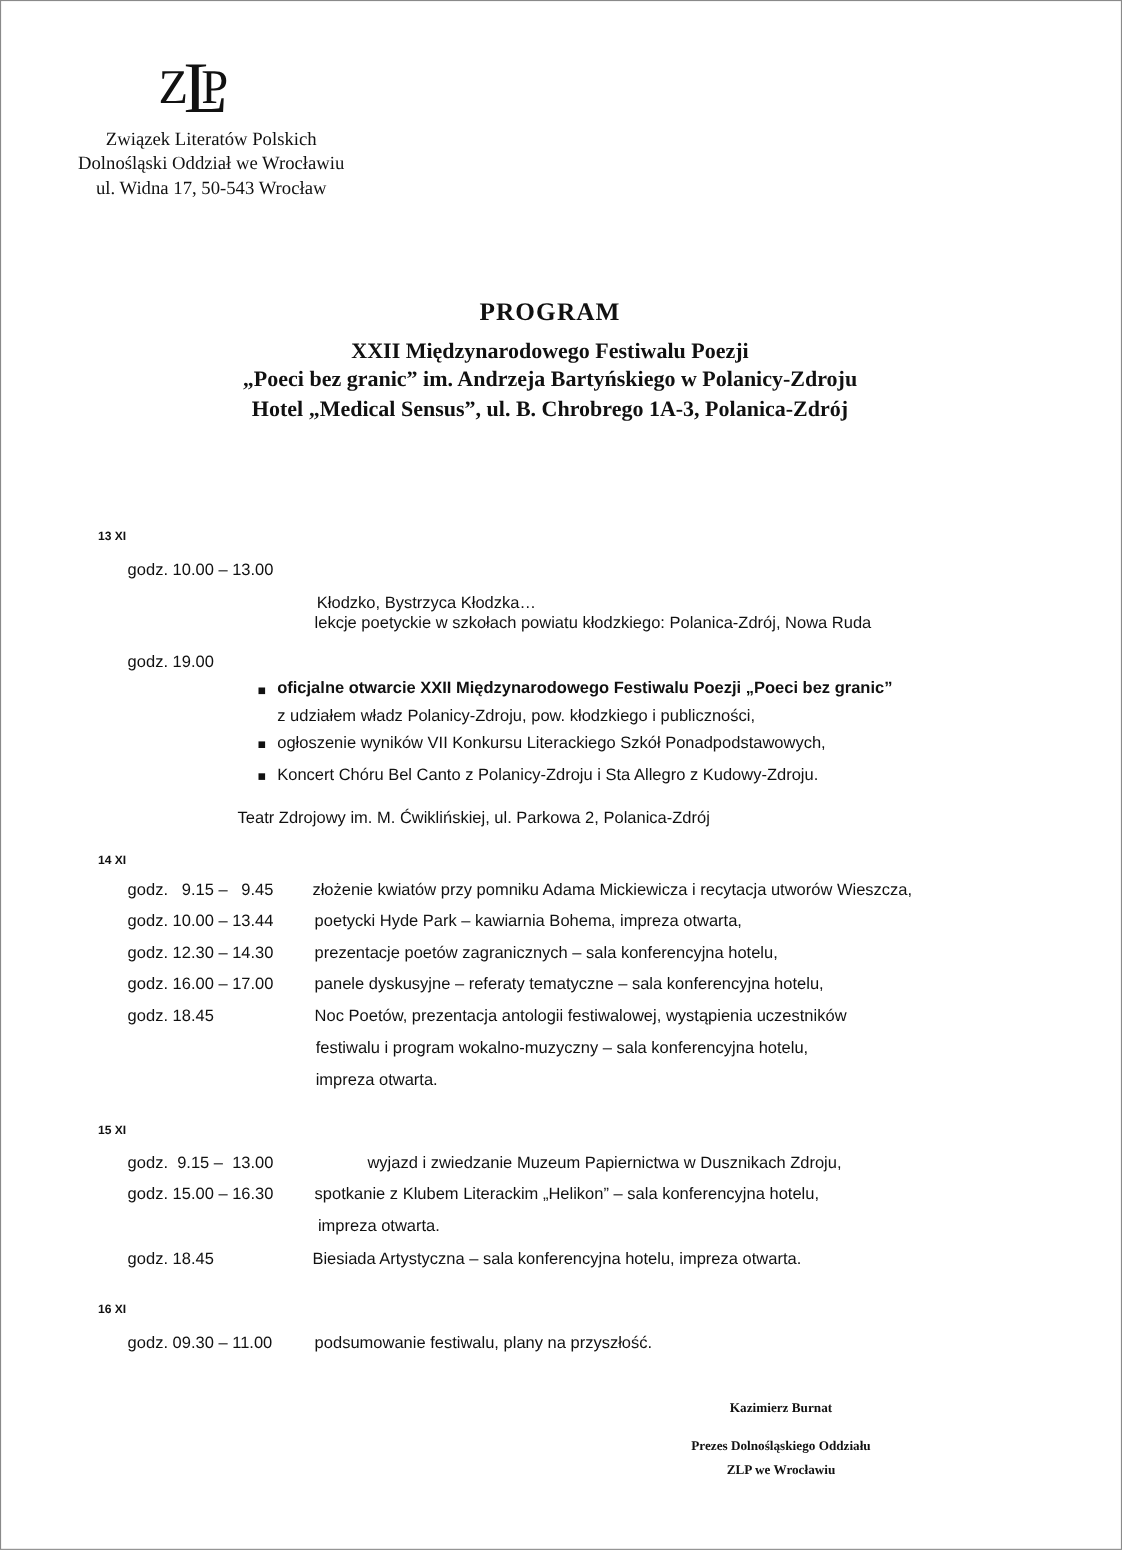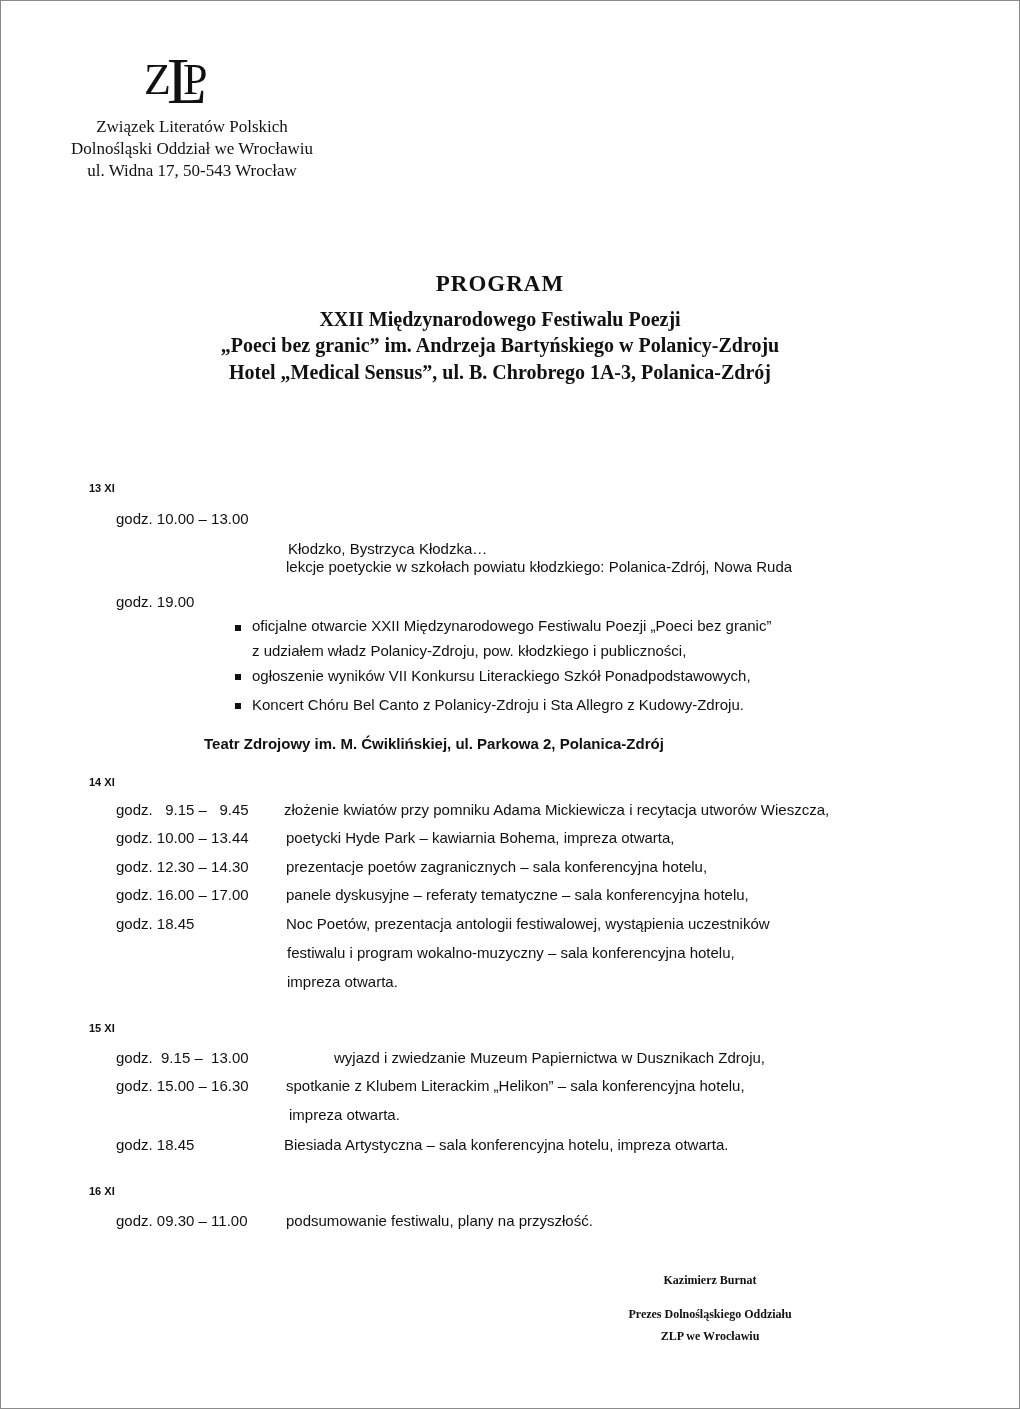--- a/index.html
+++ b/index.html
@@ -58,27 +58,27 @@
   <div style="font-size:20px; line-height:27px;">Hotel „Medical Sensus”, ul. B. Chrobrego 1A-3, Polanica-Zdrój</div>
 </div>
 
 <div class="abs day" style="top:482px;">13 XI</div>
 <div class="abs line time" style="top:510px;">godz. 10.00 – 13.00</div>
 <div class="abs line desc" style="top:510px;margin-top:48px;">lekcje poetyckie w szkołach powiatu kłodzkiego: Polanica-Zdrój, Nowa Ruda</div>
 <div class="abs line desc" style="top:540px; left:288px;">Kłodzko, Bystrzyca Kłodzka…</div>
 
 <div class="abs line time" style="top:593px;">godz. 19.00</div>
 <span class="bullet" style="top:625px;"></span>
-<div class="abs line" style="top:617px; left:252px; font-weight:normal;">oficjalne otwarcie XXII Międzynarodowego Festiwalu Poezji „Poeci bez granic”</div>
+<div class="abs line" style="top:617px; left:252px; font-weight:bold;">oficjalne otwarcie XXII Międzynarodowego Festiwalu Poezji „Poeci bez granic”</div>
 <div class="abs line" style="top:642px; left:252px;">z udziałem władz Polanicy-Zdroju, pow. kłodzkiego i publiczności,</div>
 <span class="bullet" style="top:674px;"></span>
 <div class="abs line" style="top:667px; left:252px;">ogłoszenie wyników VII Konkursu Literackiego Szkół Ponadpodstawowych,</div>
 <span class="bullet" style="top:703px;"></span>
 <div class="abs line" style="top:696px; left:252px;">Koncert Chóru Bel Canto z Polanicy-Zdroju i Sta Allegro z Kudowy-Zdroju.</div>
-<div class="abs line" style="top:735px; left:204px; font-weight:bold;">Teatr Zdrojowy im. M. Ćwiklińskiej, ul. Parkowa 2, Polanica-Zdrój</div>
+<div class="abs line" style="top:735px; left:216px; font-weight:normal;">Teatr Zdrojowy im. M. Ćwiklińskiej, ul. Parkowa 2, Polanica-Zdrój</div>
 
 <div class="abs day" style="top:776px;">14 XI</div>
 <div class="abs line time" style="top:801px; white-space:pre;">godz.   9.15 –   9.45</div>
 <div class="abs line" style="top:801px; left:284px;">złożenie kwiatów przy pomniku Adama Mickiewicza i recytacja utworów Wieszcza,</div>
 <div class="abs line time" style="top:829px;">godz. 10.00 – 13.44</div>
 <div class="abs line desc" style="top:829px;">poetycki Hyde Park – kawiarnia Bohema, impreza otwarta,</div>
 <div class="abs line time" style="top:858px;">godz. 12.30 – 14.30</div>
 <div class="abs line desc" style="top:858px;">prezentacje poetów zagranicznych – sala konferencyjna hotelu,</div>
 <div class="abs line time" style="top:886px;">godz. 16.00 – 17.00</div>
 <div class="abs line desc" style="top:886px;">panele dyskusyjne – referaty tematyczne – sala konferencyjna hotelu,</div>

